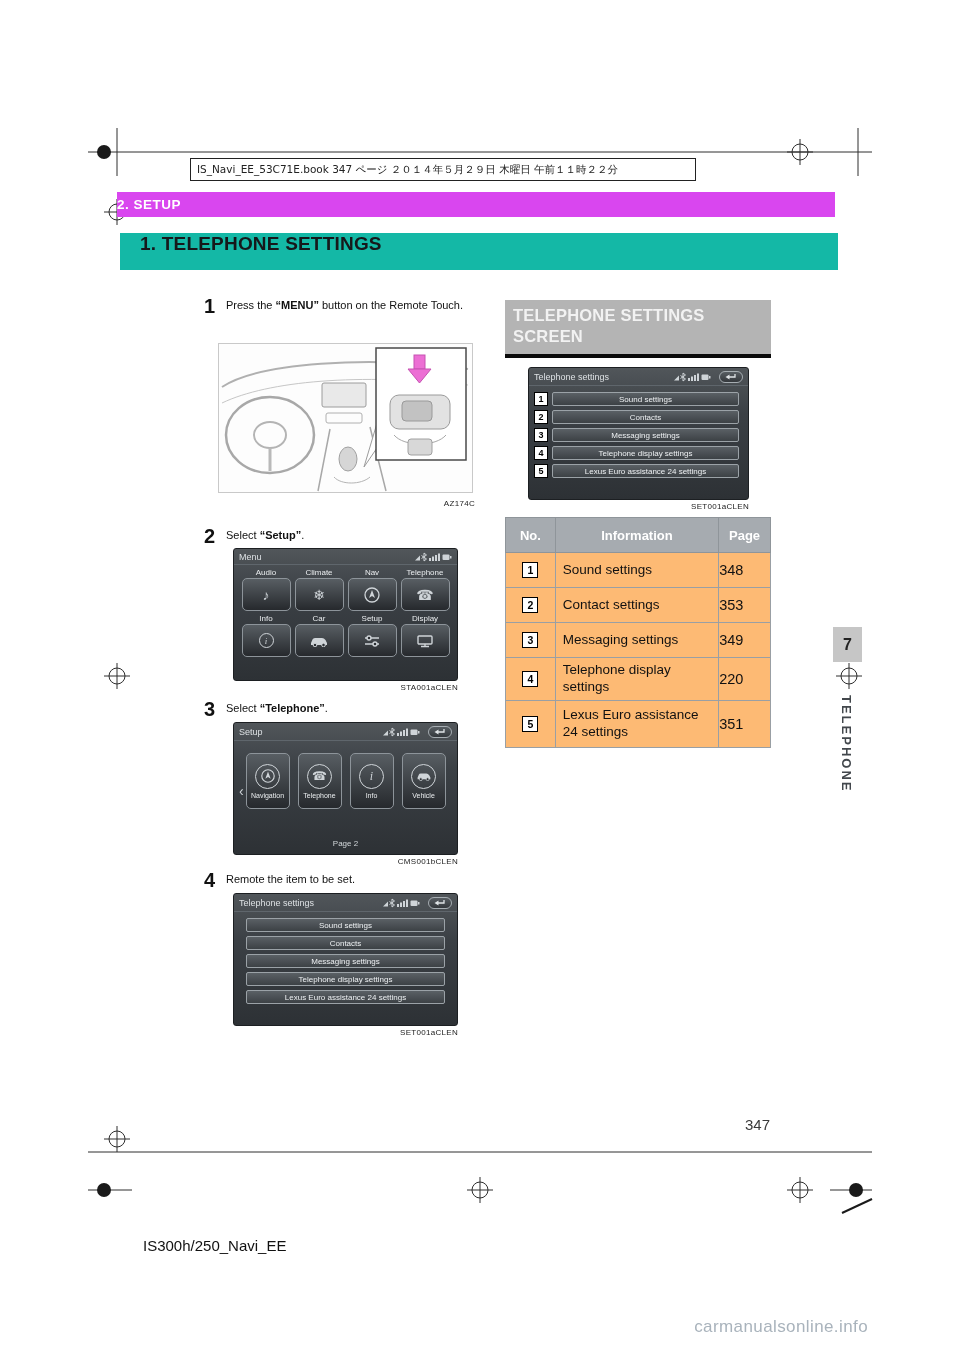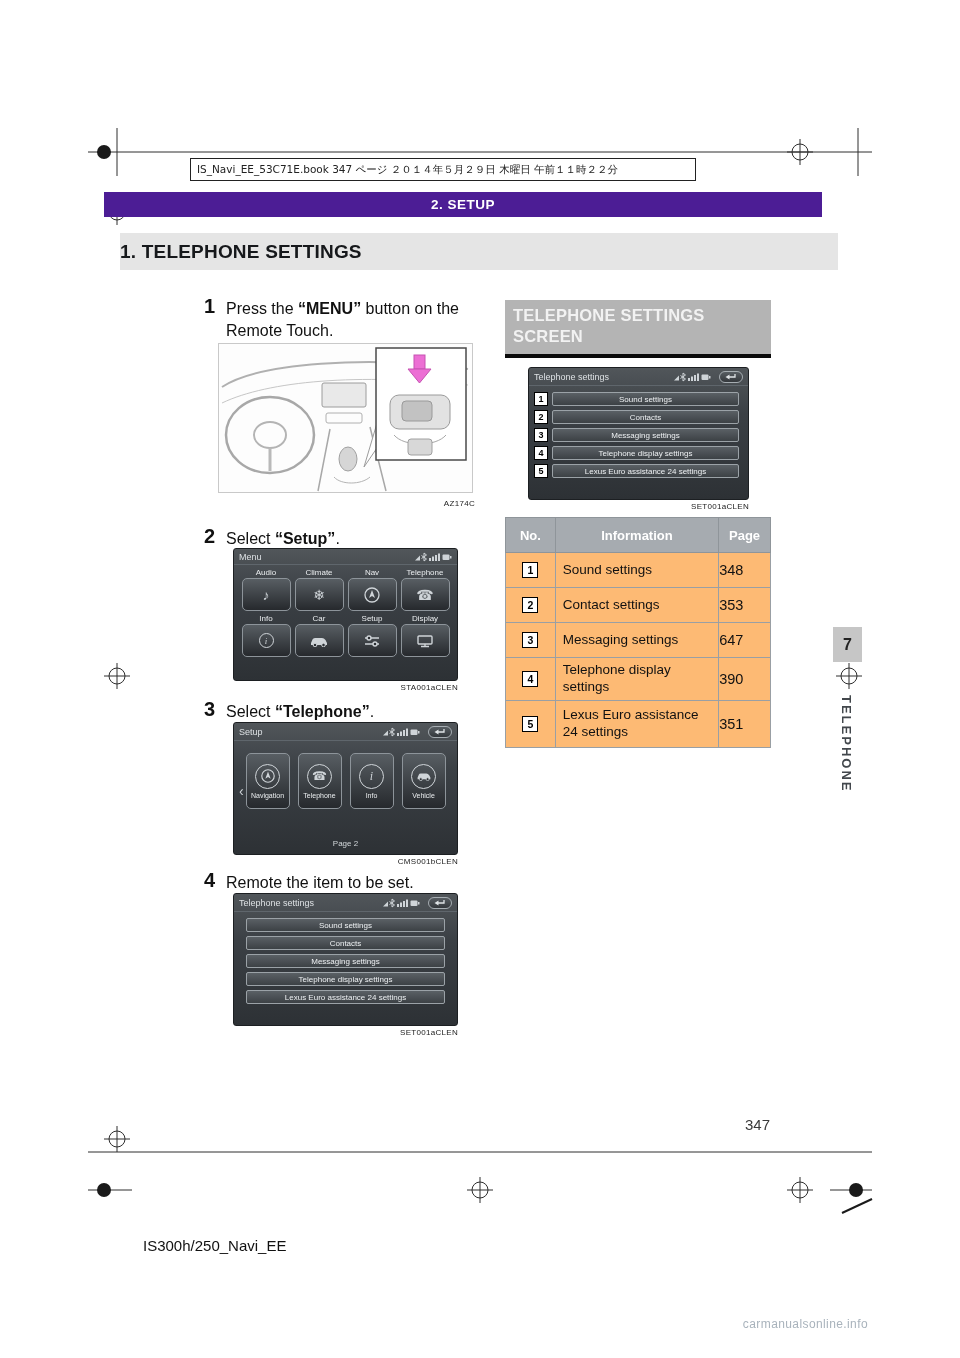--- a/index.html
+++ b/index.html
@@ -7,29 +7,29 @@
   body { width:960px; height:1358px; position:relative; font-family:"Liberation Sans",sans-serif; color:#111; }
   .page { position:relative; width:960px; height:1358px; background:#fff; overflow:hidden; }
   .abs { position:absolute; }
 
   
   .proof-box { left:190px; top:158px; width:506px; height:23px; border:1px solid #222; background:#fff;
                font-family:"DejaVu Sans",sans-serif; font-size:10.5px; line-height:21px; padding:0 6px;
                white-space:nowrap; overflow:hidden; color:#222; }
 
   
-  .setup-bar { left:104px; top:192px; width:718px; height:25px; background:#4c1d95;
-               color:#ffffff; font-size:13.5px; font-weight:bold; text-align:center; line-height:25px; letter-spacing:.5px; }
-  .title-bar { left:120px; top:233px; width:718px; height:37px; background:#e5e5e5;
-               color:#16181b; font-size:19px; font-weight:bold; display:flex; align-items:center; letter-spacing:.2px; }
+  .setup-bar { left:117px; top:192px; width:718px; height:25px; background:#d946ef;
+               color:#ffffff; font-size:13.5px; font-weight:bold; line-height:25px; letter-spacing:.5px; }
+  .title-bar { left:120px; top:233px; width:718px; height:37px; background:#14b8a6;
+               color:#16181b; font-size:19px; font-weight:bold; display:flex; padding-left:20px; letter-spacing:.2px; }
 
   
   .step { display:flex; gap:9px; width:272px; }
   .step-num { font-size:20px; font-weight:bold; line-height:1.05; min-width:13px; }
-  .step-text { font-size:16px; line-height:1.38; padding-top:2px; }
+  .step-text { font-size:11px; line-height:1.38; padding-top:2px; }
   .step-1 { left:204px; top:296px; } .step-2 { left:204px; top:526px; }
   .step-3 { left:204px; top:699px; } .step-4 { left:204px; top:870px; }
 
   
   .fig-caption { font-size:8px; color:#222; text-align:right; padding-top:2px; letter-spacing:.3px; }
   .fig-dashboard { left:218px; top:343px; width:257px; }
   .fig-menu  { left:233px; top:548px; width:225px; }
   .fig-setup { left:233px; top:722px; width:225px; }
   .fig-phone { left:233px; top:893px; width:225px; }
   .fig-phone-r { left:528px; top:367px; width:221px; }
@@ -88,21 +88,21 @@
 
   
   .tab-7 { left:833px; top:627px; width:29px; height:35px; background:#c6c6c6; color:#222;
            font-size:16px; font-weight:bold; display:flex; align-items:center; justify-content:center; }
   .tab-vertical { left:839px; top:695px; writing-mode:vertical-rl; font-size:13px; font-weight:bold;
                   color:#42474c; letter-spacing:2px; }
 
   
   .page-num { left:690px; top:1116px; width:80px; text-align:right; font-size:15px; color:#3a3a3a; }
   .doc-id { left:143px; top:1237px; font-size:15px; color:#111; }
-  .watermark { left:500px; top:1317px; width:368px; text-align:right; font-size:12px; color:#a9b3bc; letter-spacing:.4px; }
+  .watermark { left:500px; top:1317px; width:368px; text-align:right; font-size:17px; color:#a9b3bc; letter-spacing:.4px; }
 
   b { font-weight:bold; }
 </style>
 </head>
 <body>
 
 <div class="page">
 
   <svg class="abs" style="left:0;top:0" width="960" height="1358">
     <g stroke="#2e2e2e" stroke-width="1" fill="none">
@@ -467,28 +467,28 @@
               <span class="numbox">2</span>
             </td>
           <td class="cell-info">Contact settings</td>
           <td class="cell-page">353</td>
         </tr>
         <tr>
           <td class="cell-no">
               <span class="numbox">3</span>
             </td>
           <td class="cell-info">Messaging settings</td>
-          <td class="cell-page">647</td>
+          <td class="cell-page">349</td>
         </tr>
         <tr>
           <td class="cell-no">
               <span class="numbox">4</span>
             </td>
           <td class="cell-info">Telephone display settings</td>
-          <td class="cell-page">390</td>
+          <td class="cell-page">220</td>
         </tr>
         <tr class="tall">
           <td class="cell-no">
               <span class="numbox">5</span>
             </td>
           <td class="cell-info">Lexus Euro assistance 24 settings</td>
           <td class="cell-page">351</td>
         </tr>
       </tbody>
     </table>

